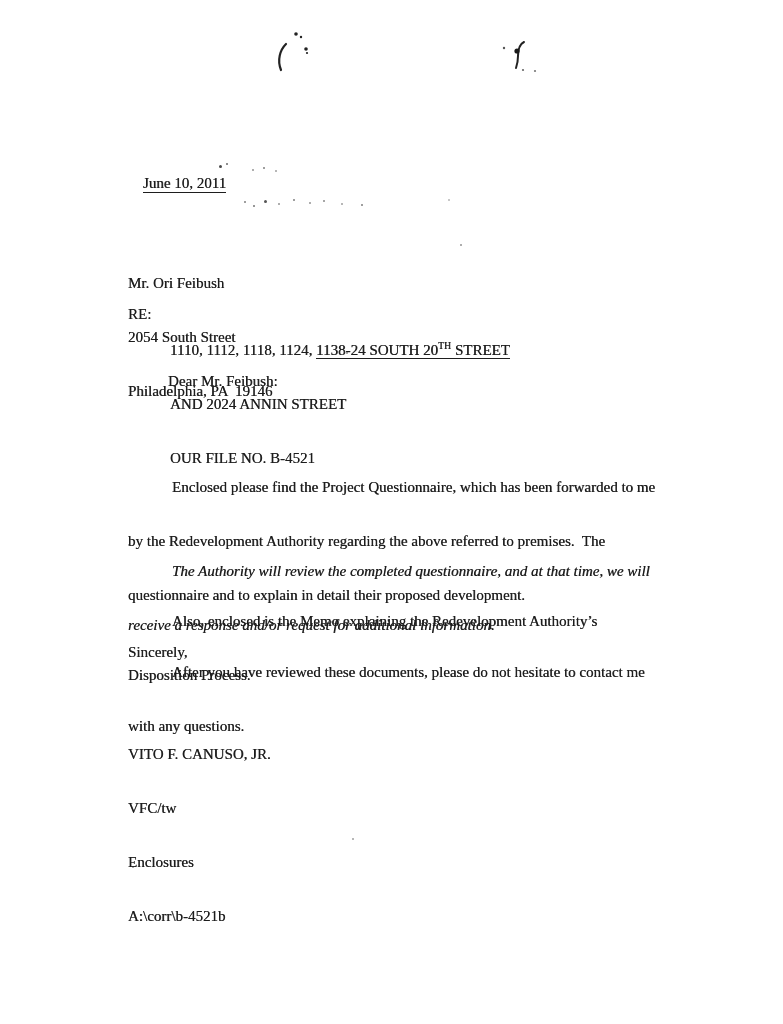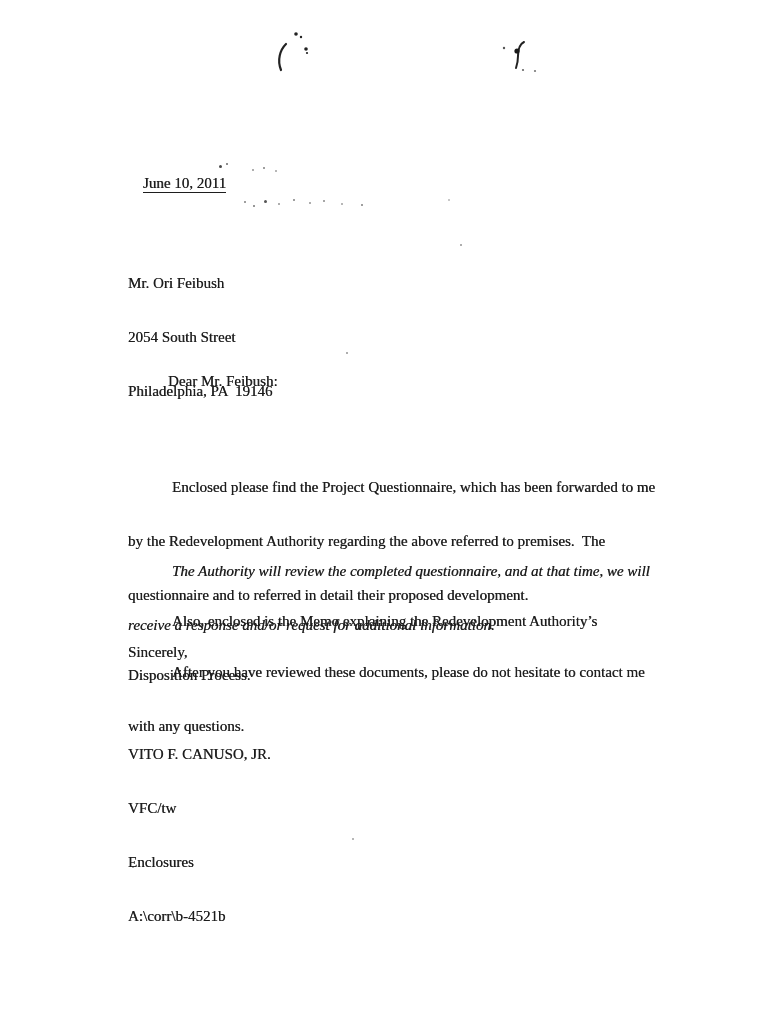--- a/index.html
+++ b/index.html
@@ -81,27 +81,35 @@
   <div class="block" style="top:156px;">
     <span class="underlined">June 10, 2011</span>
   </div>
 
   <div class="block" style="top:238px;">
     <div class="line">Mr. Ori Feibush</div>
     <div class="line">2054 South Street</div>
     <div class="line">Philadelphia, PA  19146</div>
   </div>
 
+  <div class="block re-row" style="top:305px;">
+    <span class="re-label">RE:</span>
+    <span class="re-lines">
+      <div class="line"><span>1110, 1112, 1118, 1124, </span><span class="re-underline"><span>1138-24 SOUTH 20</span><sup>TH</sup><span> STREET</span></span></div>
+      <div class="line">AND 2024 ANNIN STREET</div>
+      <div class="line">OUR FILE NO. B-4521</div>
+    </span>
+  </div>
 
   <div class="block" style="top:372px;margin-left:40px;">Dear Mr. Feibush:</div>
 
   <div class="block" style="top:408px;">
     <div class="line ind">Enclosed please find the Project Questionnaire, which has been forwarded to me</div>
     <div class="line">by the Redevelopment Authority regarding the above referred to premises.  The</div>
-    <div class="line">questionnaire and to referred in detail their proposed development.</div>
+    <div class="line">questionnaire and to explain in detail their proposed development.</div>
   </div>
 
   <div class="block" style="top:492px;font-style:italic;">
     <div class="line ind">The Authority will review the completed questionnaire, and at that time, we will</div>
     <div class="line">receive a response and/or request for additional information.</div>
   </div>
 
   <div class="block" style="top:542px;">
     <div class="line ind">Also, enclosed is the Memo explaining the Redevelopment Authority’s</div>
     <div class="line">Disposition Process.</div>

